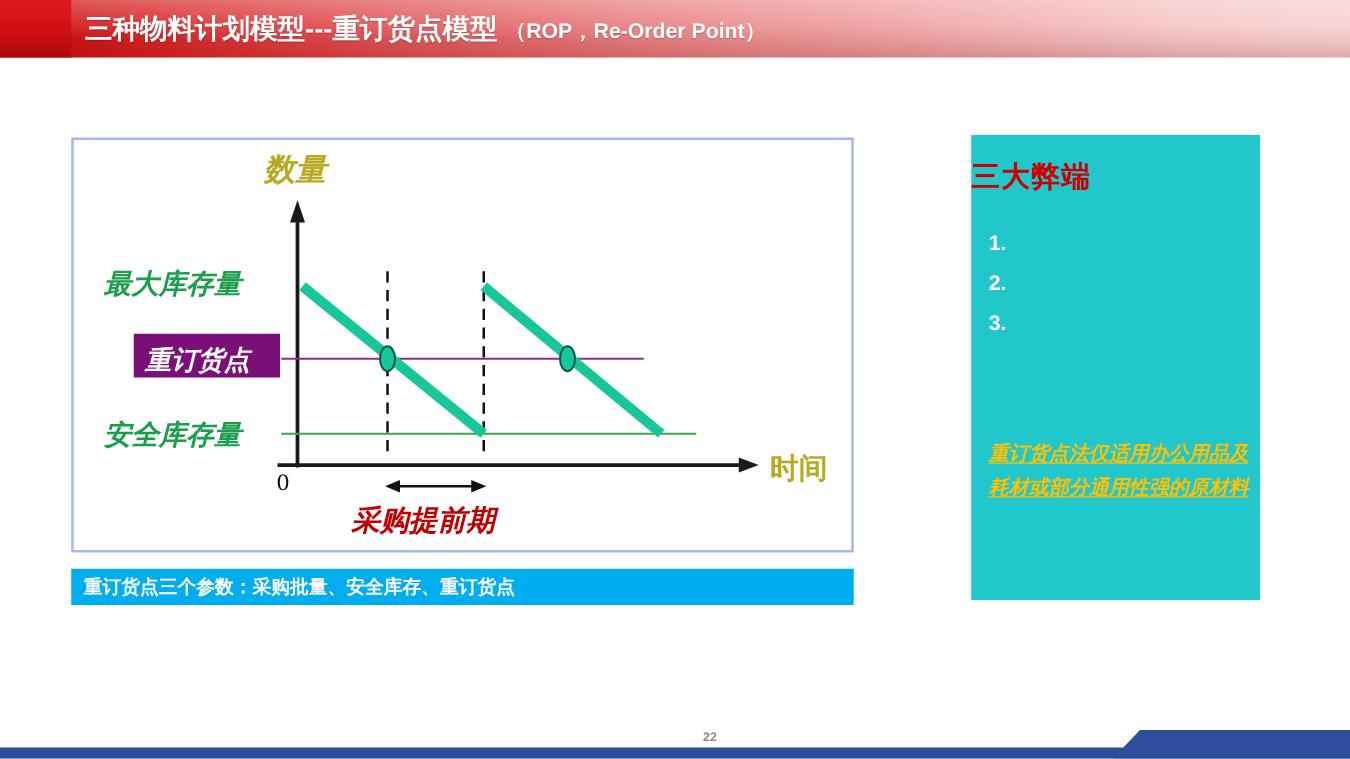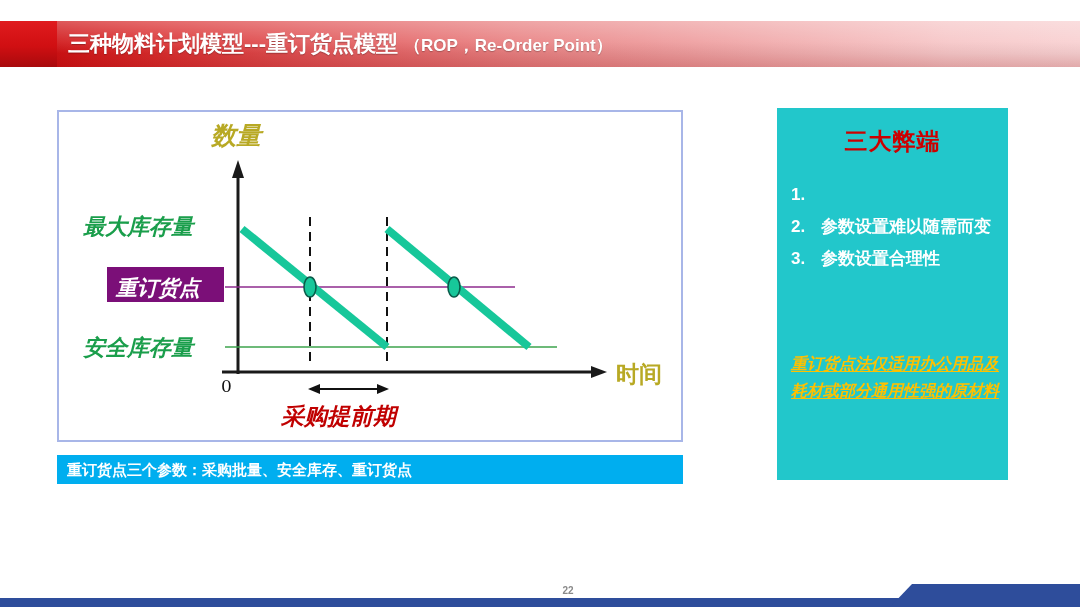--- a/index.html
+++ b/index.html
@@ -31,21 +31,20 @@
         #d80f12 0%,
         #d8111400 0%,
         #d01214 0%,
         #cf1113 5%,
         #d92a2b 14%,
         #e05052 28%,
         #e87f80 48%,
         #f0a6a7 70%,
         #f6c5c6 88%,
         #f8cfd0 100%);
-    margin-top: 21px;
   }
   #title-left-block {
     position: absolute;
     left: 0; top: 0;
     width: 57px;
     height: 46px;
     background: linear-gradient(to bottom, #e01b1e 0%, #d00f12 55%, #a80a0d 100%);
   }
   #title-text {
     position: absolute;
@@ -107,21 +106,20 @@
     top: 108px;
     width: 231px;
     height: 372px;
     background: #22c7cb;
     box-sizing: border-box;
   }
   #teal-title {
     position: absolute;
     left: 0; top: 18px;
     width: 231px;
-    text-align: center;
     color: #cc0000;
     font-size: 23px;
     font-weight: bold;
     letter-spacing: 1px;
   }
   #teal-list {
     position: absolute;
     left: 14px;
     top: 72px;
     width: 212px;
@@ -254,25 +252,23 @@
 </div>
 
 <div id="teal-panel">
   <div id="teal-title">三大弊端</div>
   <div id="teal-list">
     <div class="teal-item">
       <span class="teal-num">1.</span>
     </div>
     <div class="teal-item">
       <span class="teal-num">2.</span>
-      <span class="teal-label">参数设置难以随需而变</span>
     </div>
     <div class="teal-item">
       <span class="teal-num">3.</span>
-      <span class="teal-label">参数设置合理性</span>
     </div>
   </div>
   <div id="teal-note">重订货点法仅适用办公用品及耗材或部分通用性强的原材料</div>
 </div>
 
 <div id="page-number">22</div>
 <div id="footer-bar"></div>
 <div id="footer-wedge"></div>
 
 </body></html>

